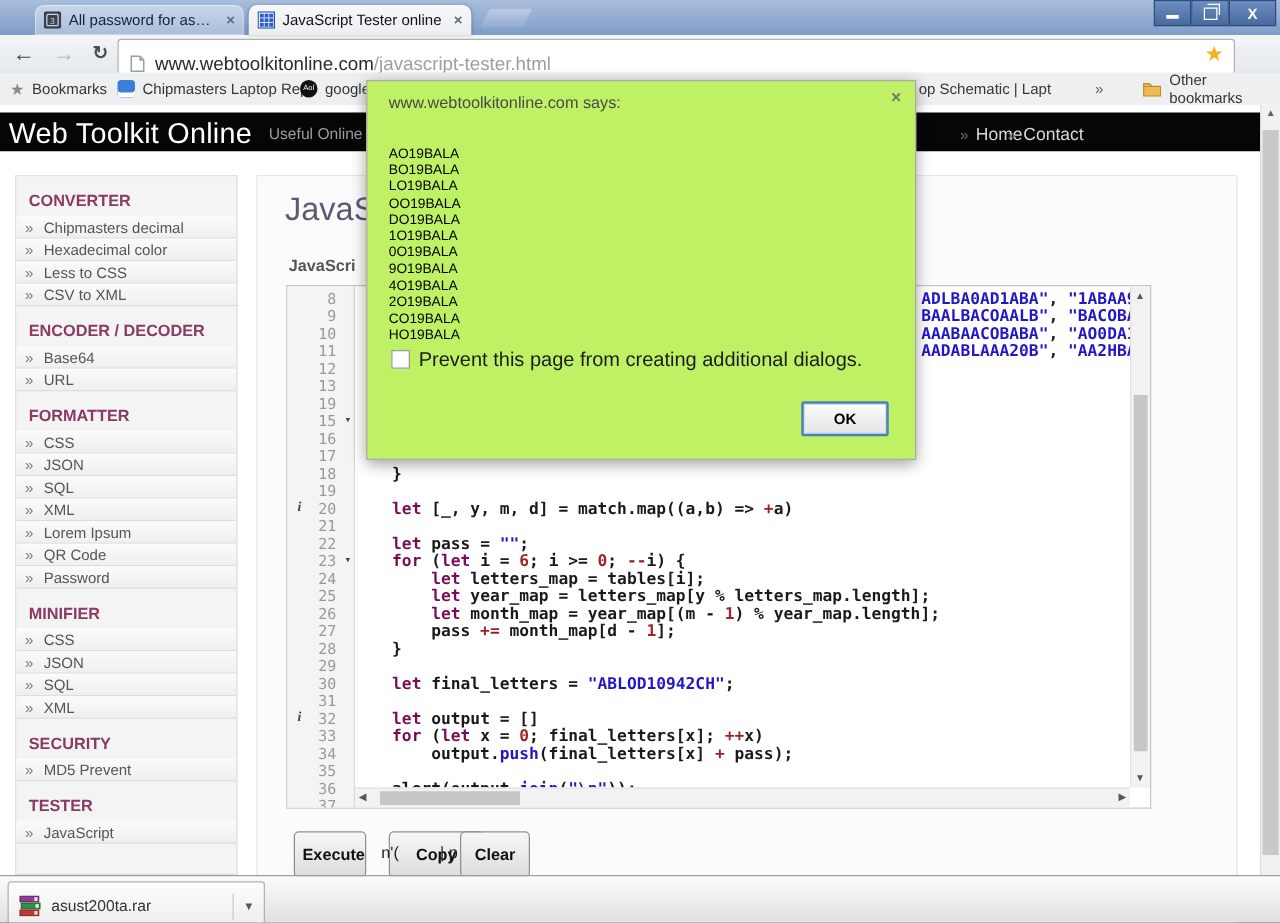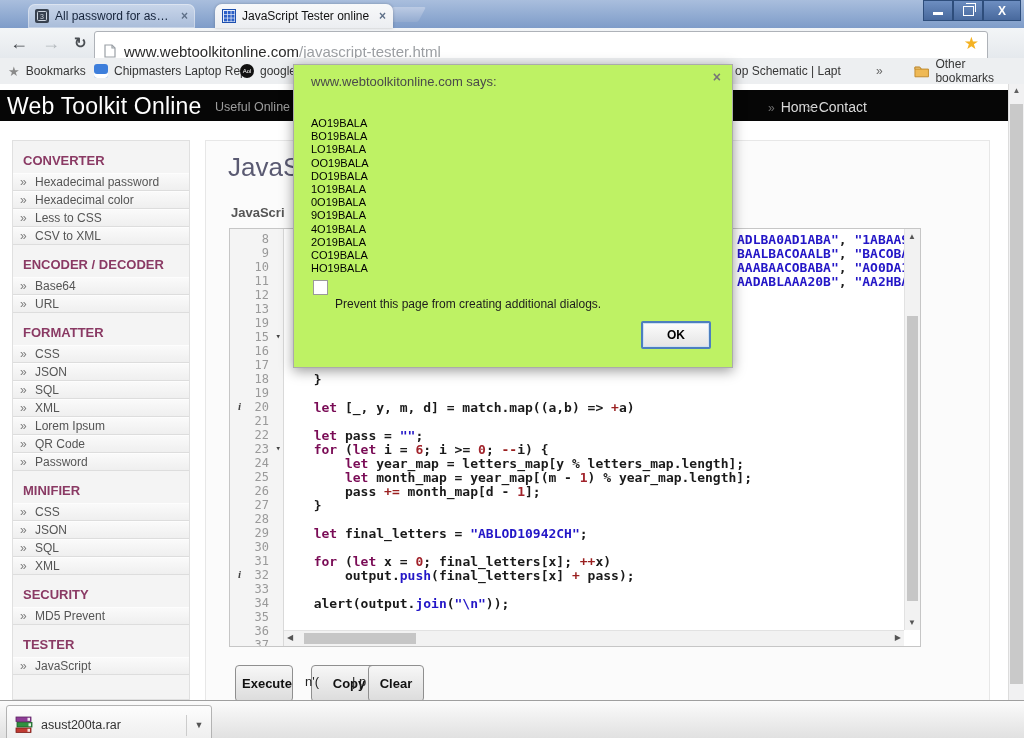--- a/index.html
+++ b/index.html
@@ -6,21 +6,21 @@
   .screen{position:relative;width:1024px;height:738px;background:#fff;overflow:hidden;
     font-family:"Liberation Sans",sans-serif;-webkit-font-smoothing:antialiased;}
 
   
   .titlebar{position:absolute;left:0;top:0;width:1024px;height:28px;
     background:linear-gradient(#a9bedd,#7e9cc9);border-bottom:1px solid #5f7faf;}
   .tab{position:absolute;top:4px;height:24px;display:flex;align-items:center;gap:6px;
     padding:0 7px;font-size:12px;border-radius:7px 7px 0 0;box-sizing:border-box;}
   .tab-inactive{left:28px;width:167px;background:linear-gradient(#c9d6ea,#a9bcd9);
     color:#15233a;box-shadow:inset 0 0 0 1px rgba(255,255,255,.35);}
-  .tab-active{left:215px;width:178px;background:linear-gradient(#f7f8fa,#eceef1);color:#111;z-index:2;
+  .tab-active{left:199px;width:178px;background:linear-gradient(#f7f8fa,#eceef1);color:#111;z-index:2;
     box-shadow:0 0 3px rgba(0,0,0,.25);justify-content:flex-end;}
   .tab-title{flex:1;overflow:hidden;white-space:nowrap;text-overflow:ellipsis;}
   .tab-close{color:#5f7088;font-size:12px;font-weight:bold;line-height:12px;}
   .favicon{width:14px;height:14px;flex:0 0 14px;}
   .newtab{position:absolute;left:388px;top:7px;width:34px;height:15px;border-radius:2px;
     background:linear-gradient(#bccbe4,#93abd0);transform:skewX(-28deg);}
   .profile-btn{position:absolute;right:100px;top:2px;height:18px;line-height:18px;padding:0 27px;
     color:#fff;font-size:12px;border:1px solid rgba(255,255,255,.85);border-radius:3px;
     background:rgba(255,255,255,.08);margin-top:48px;}
   .winbtns{position:absolute;right:3px;top:0;display:flex;}
@@ -108,21 +108,21 @@
   .glitch{position:absolute;top:590px;font-size:13px;color:#222;z-index:3;}
 
   
   .dialog{position:absolute;left:293px;top:64px;width:440px;height:304px;background:#bef264;
     border:1px solid #ababab;box-shadow:0 3px 12px rgba(0,0,0,.4);z-index:50;box-sizing:border-box;}
   .dlg-title{position:absolute;left:17px;top:9px;font-size:13px;color:#4a4a4a;}
   .dlg-close{position:absolute;right:11px;top:4px;font-size:14px;font-weight:bold;color:#777;}
   .alert-msg{position:absolute;left:17px;top:52px;}
   .alert-line{font-size:11px;line-height:13.2px;color:#000;}
   .dlg-chk{position:absolute;left:19px;top:215px;width:13px;height:13px;border:1px solid #9a9a9a;background:#fff;}
-  .dlg-chk-label{position:absolute;left:41px;top:215px;font-size:12px;color:#1c1c1c;margin-top:17px;}
+  .dlg-chk-label{position:absolute;left:41px;top:215px;font-size:16px;color:#1c1c1c;}
   .ok-btn{position:absolute;left:347px;top:256px;width:70px;height:28px;border:2px solid #4d7fbe;
     border-radius:2px;background:linear-gradient(#fcfcfc,#e4e4e4);box-shadow:inset 0 0 0 1px #cfe0f3;
     font-weight:bold;font-size:12px;color:#000;text-align:center;line-height:24px;box-sizing:border-box;}
 
   
   .dlbar{position:absolute;left:0;top:700px;width:1024px;height:38px;
     background:linear-gradient(#fbfbfb,#e1e1e1);border-top:1px solid #9f9f9f;box-sizing:border-box;}
   .dlchip{position:absolute;left:6px;top:4px;width:206px;height:40px;border:1px solid #b3b3b3;border-radius:3px;
     background:linear-gradient(#fdfdfd,#ececec);box-sizing:border-box;display:flex;align-items:center;}
   .dlname{font-size:12.5px;color:#333;margin-left:8px;flex:1;}
@@ -237,21 +237,21 @@
     </div>
 
     <div class="page-scroll">
       <div class="ps-up">▲</div>
       <div class="ps-thumb"></div>
     </div>
 
     <aside class="sidebar">
         <div class="side-section">
           <div class="side-header">CONVERTER</div>
-          <div class="side-item"><span class="chev">»</span><span>Hexadecimal password</span></div>
+          <div class="side-item"><span class="chev">»</span><span>Chipmasters decimal</span></div>
           <div class="side-item"><span class="chev">»</span><span>Hexadecimal color</span></div>
           <div class="side-item"><span class="chev">»</span><span>Less to CSS</span></div>
           <div class="side-item"><span class="chev">»</span><span>CSV to XML</span></div>
         </div>
         <div class="side-section">
           <div class="side-header">ENCODER / DECODER</div>
           <div class="side-item"><span class="chev">»</span><span>Base64</span></div>
           <div class="side-item"><span class="chev">»</span><span>URL</span></div>
         </div>
         <div class="side-section">
@@ -330,27 +330,29 @@
           <div class="code-line"></div>
           <div class="code-line"></div>
           <div class="code-line"></div>
           <div class="code-line"></div>
           <div class="code-line"><span>  }</span></div>
           <div class="code-line"></div>
           <div class="code-line"><span>  </span><span class="kw">let</span><span> [_, y, m, d] = match.map((a,b) =&gt; </span><span class="op">+</span><span>a)</span></div>
           <div class="code-line"></div>
           <div class="code-line"><span>  </span><span class="kw">let</span><span> pass = </span><span class="str">""</span><span>;</span></div>
           <div class="code-line"><span>  </span><span class="kw">for</span><span> (</span><span class="kw">let</span><span> i = </span><span class="num">6</span><span>; i &gt;= </span><span class="num">0</span><span>; </span><span class="op">--</span><span>i) {</span></div>
+          <div class="code-line"><span>      </span><span class="kw">let</span><span> letters_map = tables[i];</span></div>
           <div class="code-line"><span>      </span><span class="kw">let</span><span> year_map = letters_map[y % letters_map.length];</span></div>
           <div class="code-line"><span>      </span><span class="kw">let</span><span> month_map = year_map[(m - </span><span class="num">1</span><span>) % year_map.length];</span></div>
           <div class="code-line"><span>      pass </span><span class="op">+=</span><span> month_map[d - </span><span class="num">1</span><span>];</span></div>
           <div class="code-line"><span>  }</span></div>
           <div class="code-line"></div>
           <div class="code-line"><span>  </span><span class="kw">let</span><span> final_letters = </span><span class="str">"ABLOD10942CH"</span><span>;</span></div>
           <div class="code-line"></div>
+          <div class="code-line"><span>  </span><span class="kw">let</span><span> output = []</span></div>
           <div class="code-line"><span>  </span><span class="kw">for</span><span> (</span><span class="kw">let</span><span> x = </span><span class="num">0</span><span>; final_letters[x]; </span><span class="op">++</span><span>x)</span></div>
           <div class="code-line"><span>      output.</span><span class="fn">push</span><span>(final_letters[x] </span><span class="op">+</span><span> pass);</span></div>
           <div class="code-line"></div>
           <div class="code-line"><span>  alert(output.</span><span class="fn">join</span><span>(</span><span class="str">"\n"</span><span>));</span></div>
         </div>
       <div class="vscroll">
         <div class="vs-up">▲</div>
         <div class="vs-thumb"></div>
         <div class="vs-dn">▼</div>
       </div>

